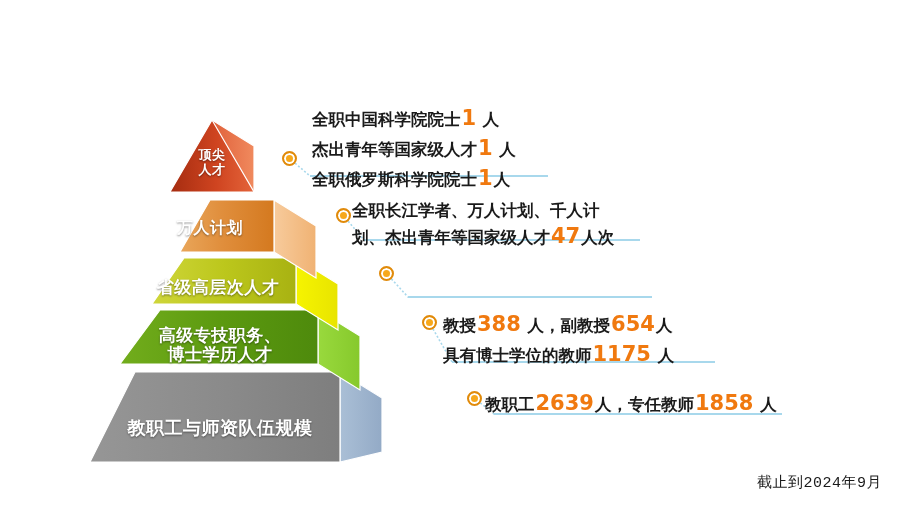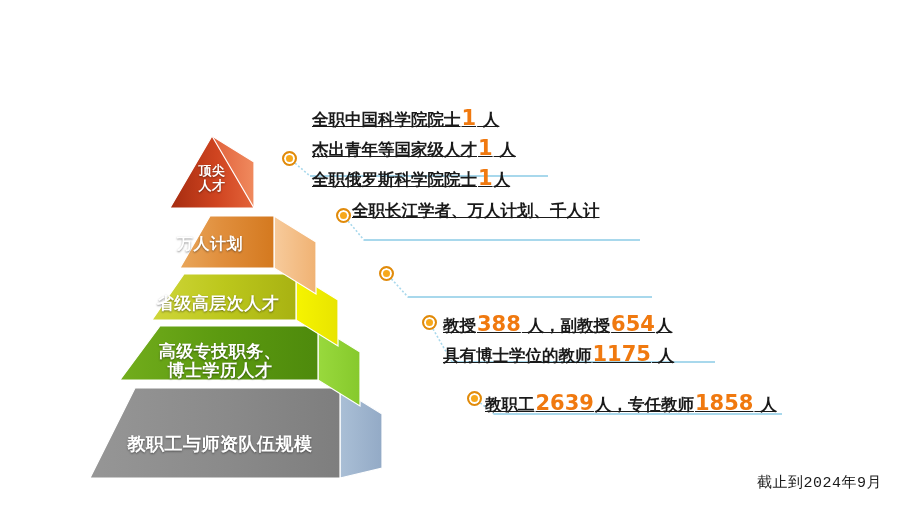--- a/index.html
+++ b/index.html
@@ -13,21 +13,21 @@
     height: 506px;
     background: #ffffff;
     overflow: hidden;
     font-family: "DejaVu Sans", "Liberation Sans", sans-serif;
   }
 
   
   #pyramid {
     position: absolute;
     left: 0px;
-    top: 16px;
+    top: 0px;
     width: 460px;
     height: 490px;
   }
   .tier-label {
     position: absolute;
     color: #ffffff;
     font-weight: bold;
     text-align: center;
     line-height: 1.12;
     letter-spacing: 0.5px;
@@ -42,21 +42,20 @@
   #lbl4 { left:  80px; top: 418px; width: 280px; font-size: 18px; }
 
   
   .callout {
     position: absolute;
     color: #1a1a1a;
     font-weight: bold;
     font-size: 16.5px;
     line-height: 1.42;
     white-space: nowrap;
-    text-decoration: underline;
   }
   .callout .num {
     color: #f0790f;
     font-size: 21px;
     font-weight: bold;
     padding: 0 1px;
   }
   .bullet {
     position: absolute;
     width: 15px;
@@ -206,20 +205,21 @@
   <div class="bullet" style="left:422px; top:315px;"></div>
   <div class="bullet" style="left:467px; top:391px;"></div>
 
   <div class="callout" id="co0">
       <div><span>全职中国科学院院士</span><span class="num">1</span><span> 人</span></div>
       <div><span>杰出青年等国家级人才</span><span class="num">1</span><span> 人</span></div>
       <div><span>全职俄罗斯科学院院士</span><span class="num">1</span><span>人</span></div>
     </div>
   <div class="callout" id="co1">
       <div><span>全职长江学者、万人计划、千人计</span></div>
+      <div><span>划、杰出青年等国家级人才</span><span class="num">47</span><span>人次</span></div>
     </div>
   <div class="callout" id="co3">
       <div><span>教授</span><span class="num">388</span><span> 人，副教授</span><span class="num">654</span><span>人</span></div>
       <div><span>具有博士学位的教师</span><span class="num">1175</span><span> 人</span></div>
     </div>
   <div class="callout" id="co4">
       <div><span>教职工</span><span class="num">2639</span><span>人，专任教师</span><span class="num">1858</span><span> 人</span></div>
     </div>
 
   <div id="footer-date">截止到2024年9月</div>

